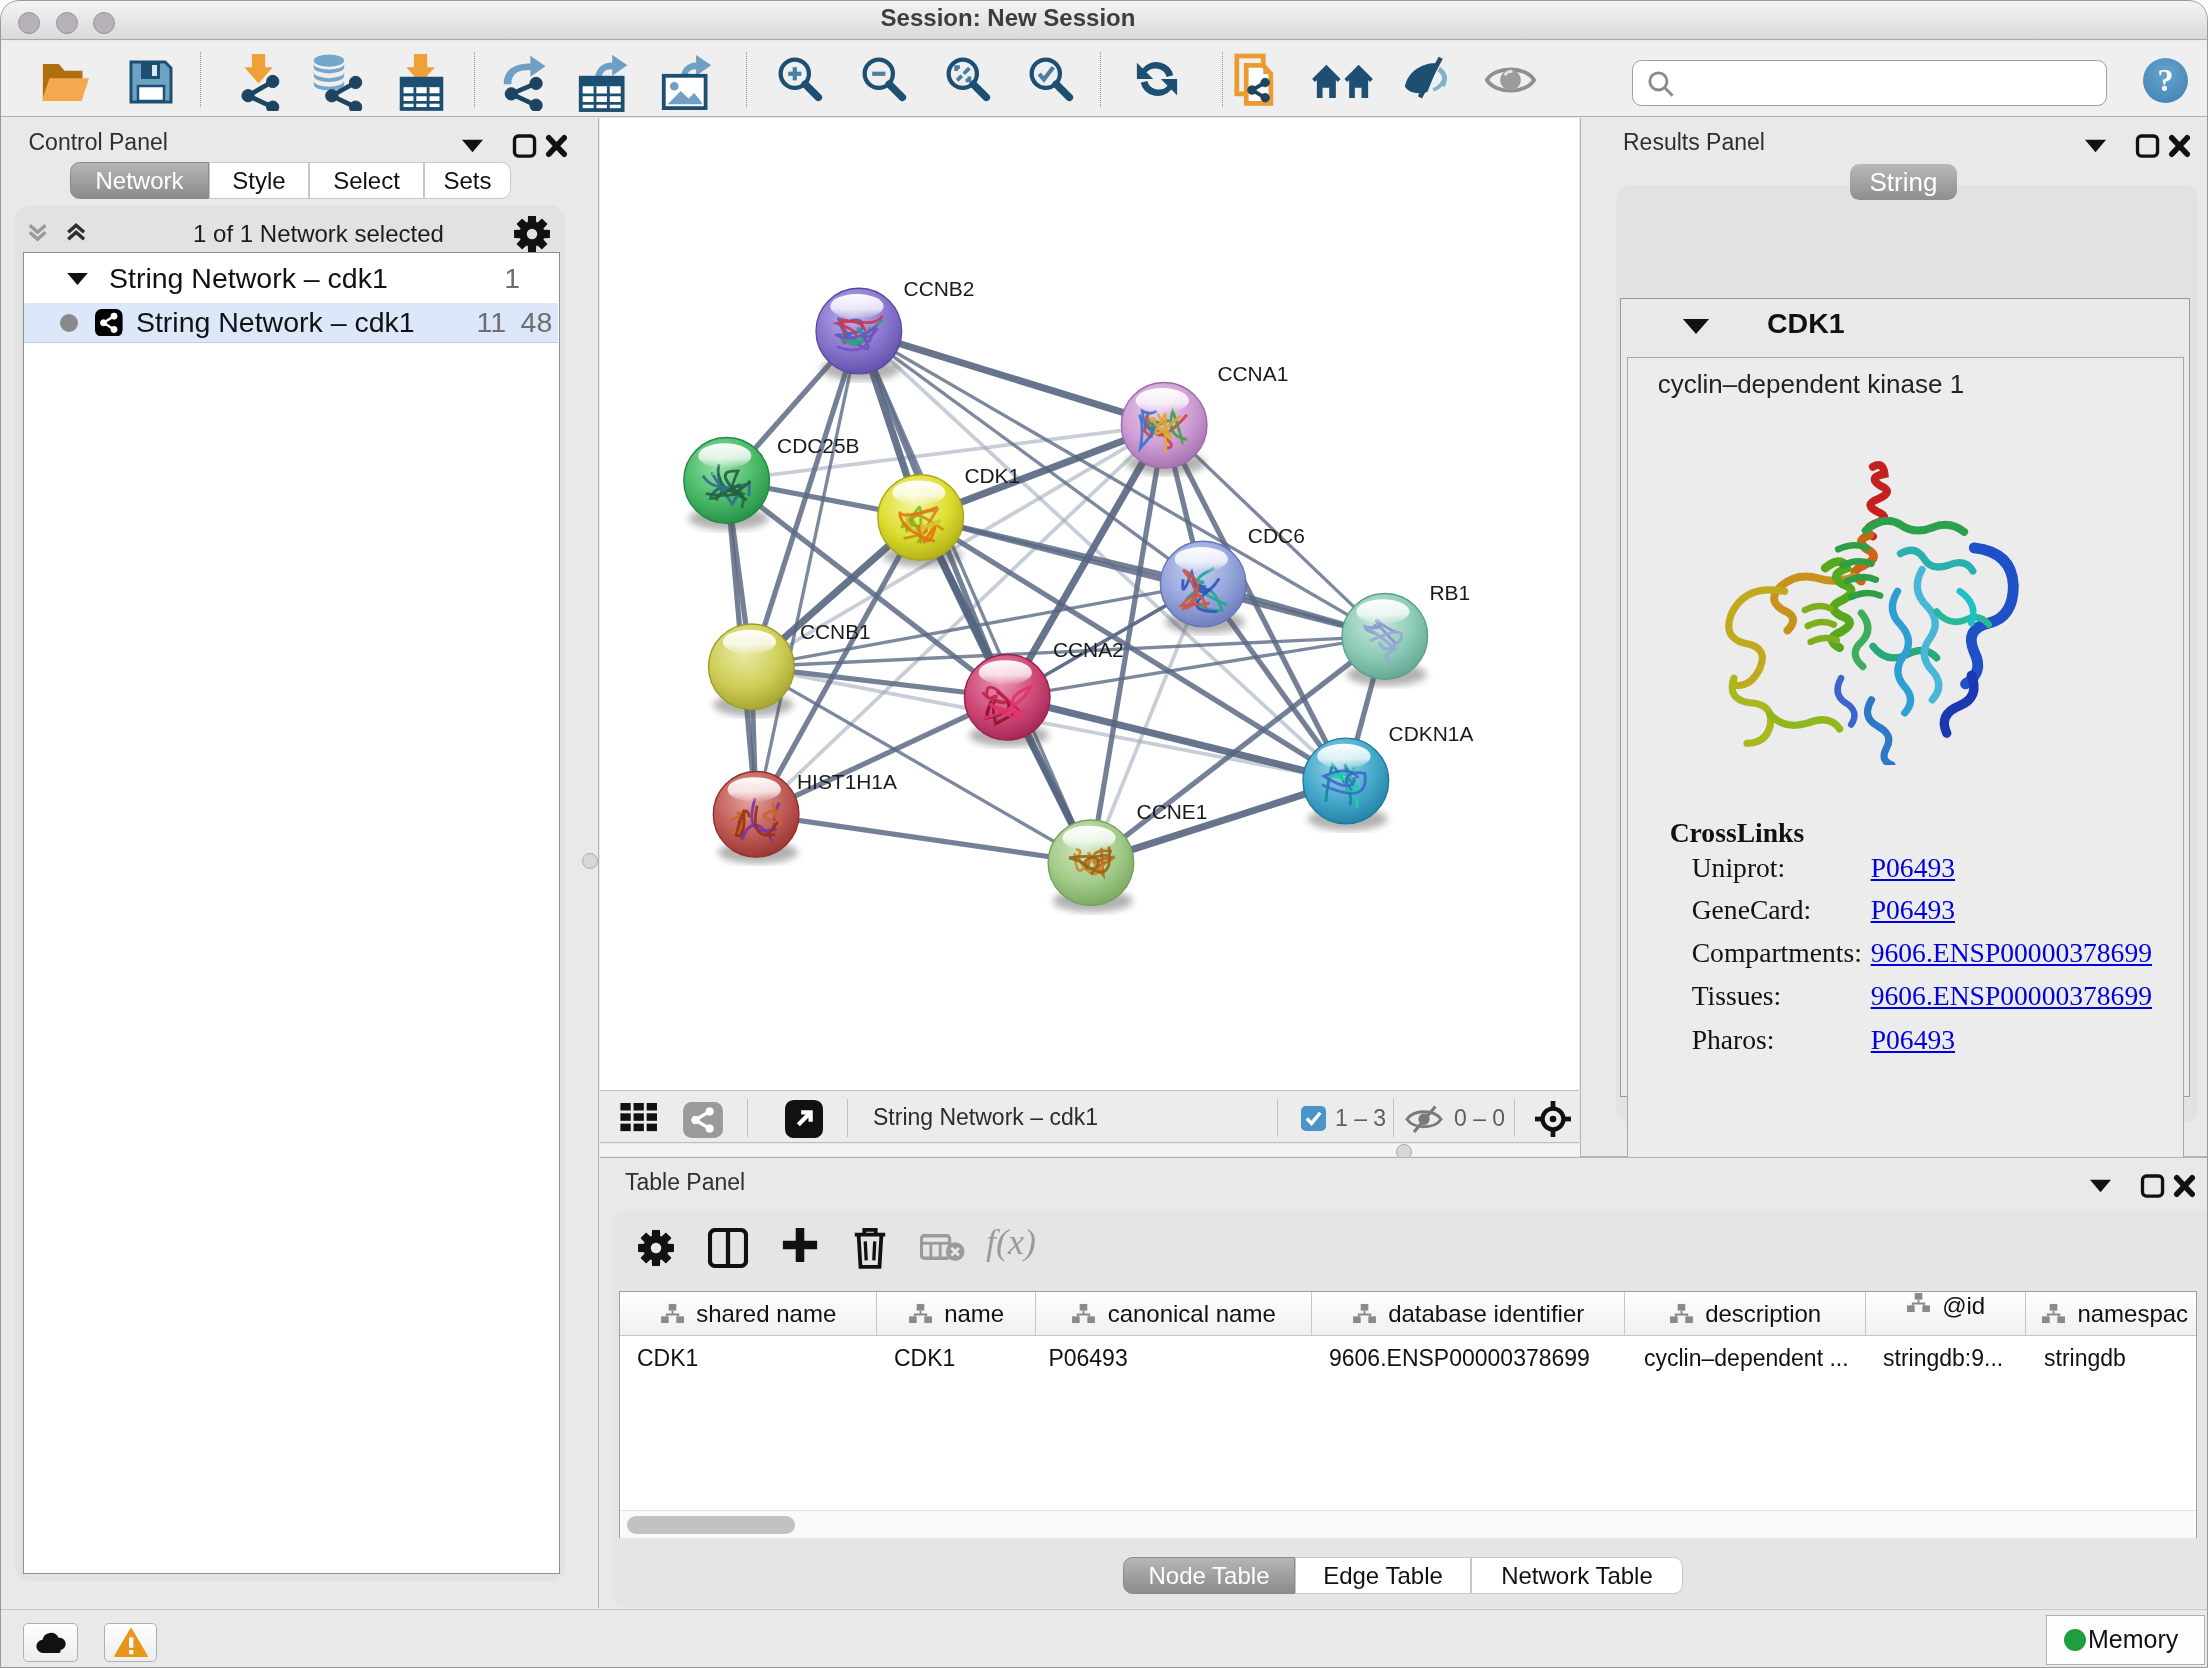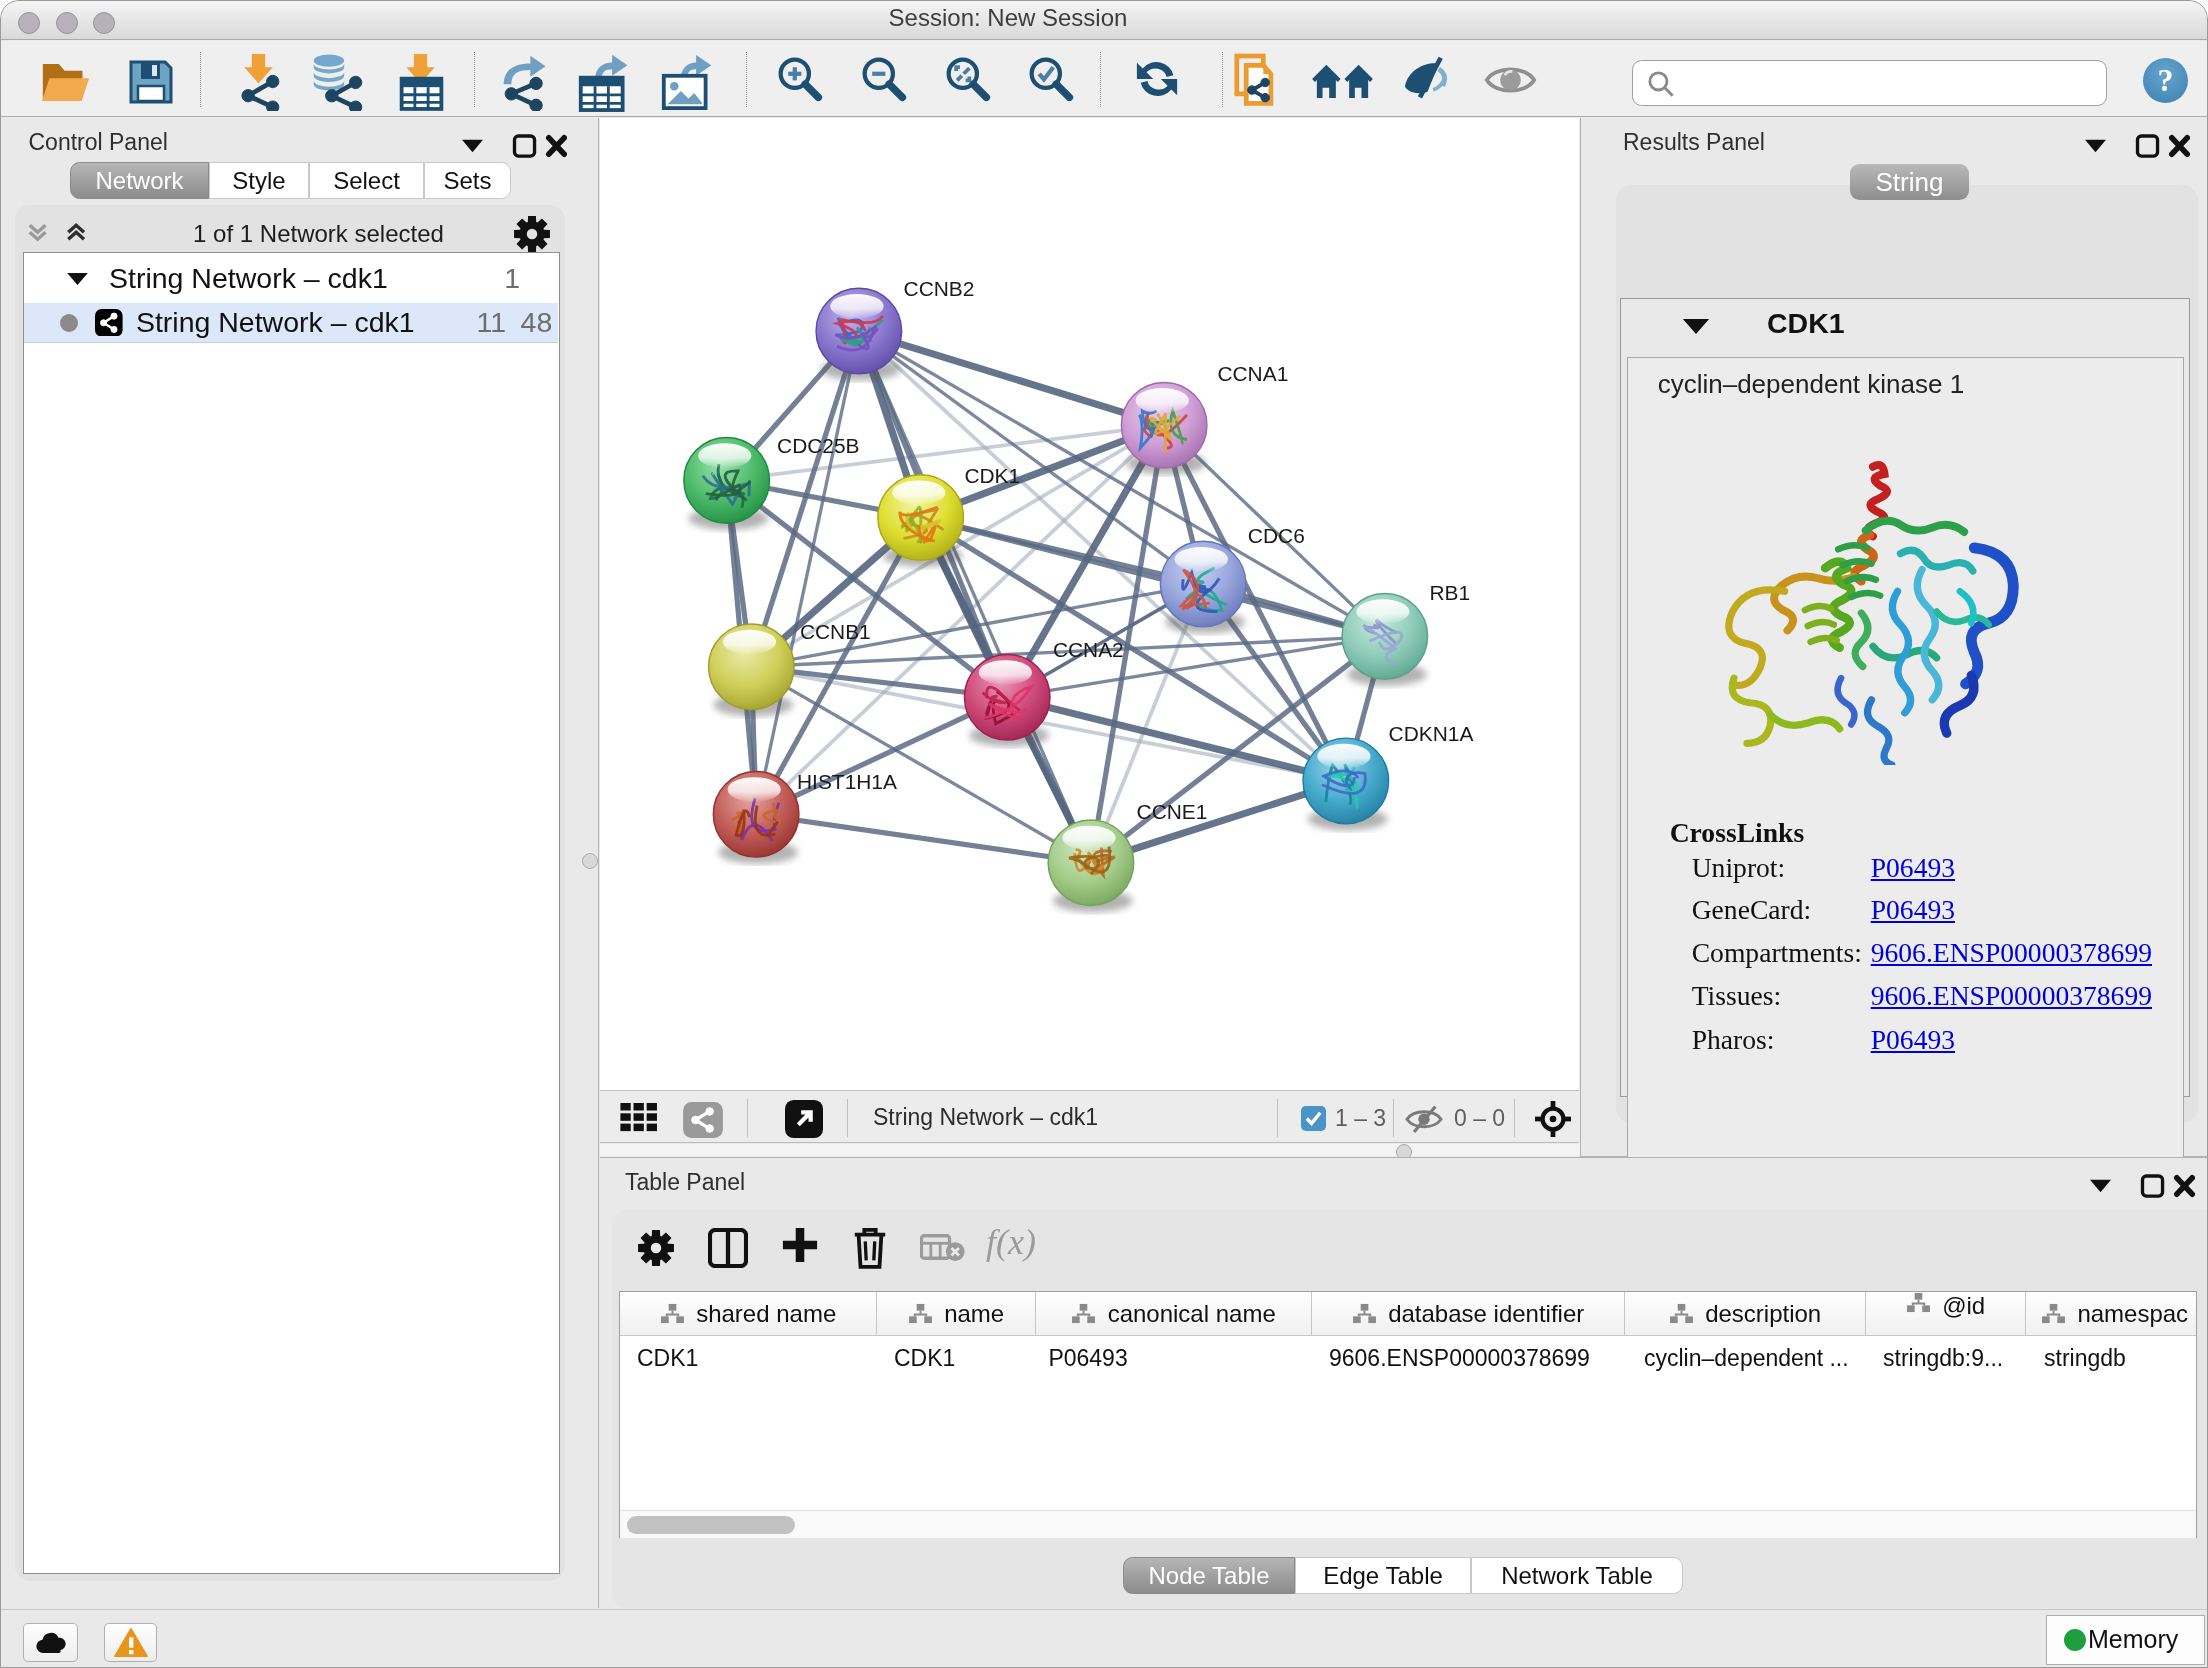--- a/index.html
+++ b/index.html
@@ -9,21 +9,21 @@
 .panhead{font-size:23px;color:#2f2f2f}
 .tab{position:absolute;height:37px;display:flex;align-items:center;justify-content:center;font-size:24px;background:#ffffff;border:1px solid #c8c8c8;color:#111}
 .tabsel{background:linear-gradient(#b6b6b6,#8b8b8b);color:#fff;border:1px solid #8b8b8b}
 .btn{position:absolute;display:flex;align-items:center;justify-content:center;font-size:25px;color:#111;background:linear-gradient(#ffffff,#f2f2f2);border:1.4px solid #bcbcbc;border-radius:8.6px}
 </style></head><body>
 
 <div class="abs" style="left:0;top:0;width:2208px;height:40px;background:linear-gradient(#f5f5f5,#d9d9d9);border-bottom:1px solid #a9a9a9;border-radius:19px 19px 0 0">
   <div class="abs" style="left:18px;top:12.4px;width:22px;height:22px;border-radius:50%;background:#b7b2ba;border:1px solid #989299"></div>
   <div class="abs" style="left:56px;top:12.4px;width:22px;height:22px;border-radius:50%;background:#b7b2ba;border:1px solid #989299"></div>
   <div class="abs" style="left:93px;top:12.4px;width:22px;height:22px;border-radius:50%;background:#b7b2ba;border:1px solid #989299"></div>
-  <div class="abs" style="left:0;top:3.8px;width:2016px;text-align:center;font-size:24px;font-weight:normal;color:#3d3d3d">Session: New Session</div>
+  <div class="abs" style="left:0;top:3.8px;width:2016px;text-align:center;font-size:24px;font-weight:bold;color:#3d3d3d">Session: New Session</div>
 </div>
 
 <div class="abs" style="left:0;top:41px;width:2208px;height:76px;background:#efefef;border-bottom:1px solid #adadad">
   <div class="vsep" style="left:200px;top:11.4px"></div>
   <div class="vsep" style="left:474px;top:11.4px"></div>
   <div class="vsep" style="left:746px;top:11.4px"></div>
   <div class="vsep" style="left:1100px;top:11.4px"></div>
   <div class="vsep" style="left:1222px;top:11.4px"></div>
 
   <svg class="abs" style="left:40px;top:17px" width="51" height="48" viewBox="0 0 54 50">
@@ -583,21 +583,21 @@
 <div class="abs" style="left:1396px;top:1144px;width:16px;height:16px;border-radius:50%;background:#d8d8d8;border:1px solid #ababab"></div>
 
 <div class="abs" style="left:1580px;top:118px;width:629px;height:1039px;background:#e9e9e9;border-left:1px solid #b3b3b3;border-bottom:1px solid #b3b3b3">
   <div class="abs panhead" style="left:42px;top:11.4px">Results Panel</div>
   <svg class="abs" style="left:504px;top:16px" width="105" height="25" viewBox="0 0 110 26">
     <polygon points="0,6 22,6 11,19" fill="#111"></polygon>
     <rect x="55" y="2" width="21" height="21" rx="4" fill="none" stroke="#111" stroke-width="3.5"></rect>
     <path d="M91 4 L107 21 M107 4 L91 21" stroke="#111" stroke-width="6" stroke-linecap="round"></path>
   </svg>
   <div class="abs" style="left:35px;top:67px;width:582px;height:938px;background:#e2e2e2;border-radius:15px"></div>
-  <div class="abs" style="left:269px;top:46px;width:119px;height:36px;background:linear-gradient(#b9b9b9,#8e8e8e);border-radius:9.5px;display:flex;align-items:center;justify-content:center;color:#fff;font-size:26px">String</div>
+  <div class="abs" style="left:269px;top:46px;width:107px;height:36px;background:linear-gradient(#b9b9b9,#8e8e8e);border-radius:9.5px;display:flex;align-items:center;justify-content:center;color:#fff;font-size:26px">String</div>
 
 
   <div class="abs" style="left:39px;top:180px;width:570px;height:799px;background:#e9e9e9;border:1px solid #9a9a9a">
     <svg class="abs" style="left:60px;top:16px" width="30" height="21" viewBox="0 0 32 22">
         <polygon points="2,4 30,4 16,20" fill="#111"></polygon>
       </svg>
     <div class="abs" style="left:146px;top:7.6px;font-size:28.5px;font-weight:bold;color:#111">CDK1</div>
     <div class="abs" style="left:5.7px;top:58px;width:557px;height:812px;background:#ececec;border:1px solid #a8a8a8">
       <div class="abs" style="left:30px;top:11.4px;font-size:26px;color:#222">cyclin–dependent kinase 1</div>
 

